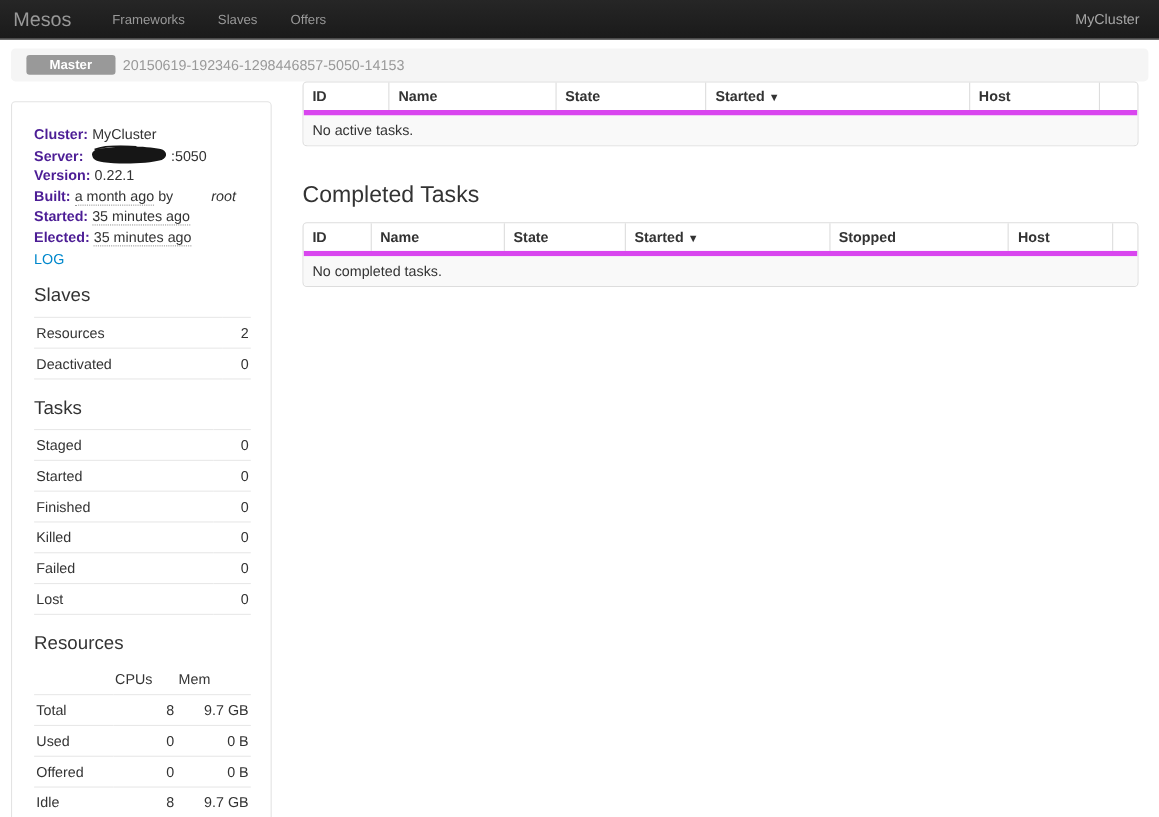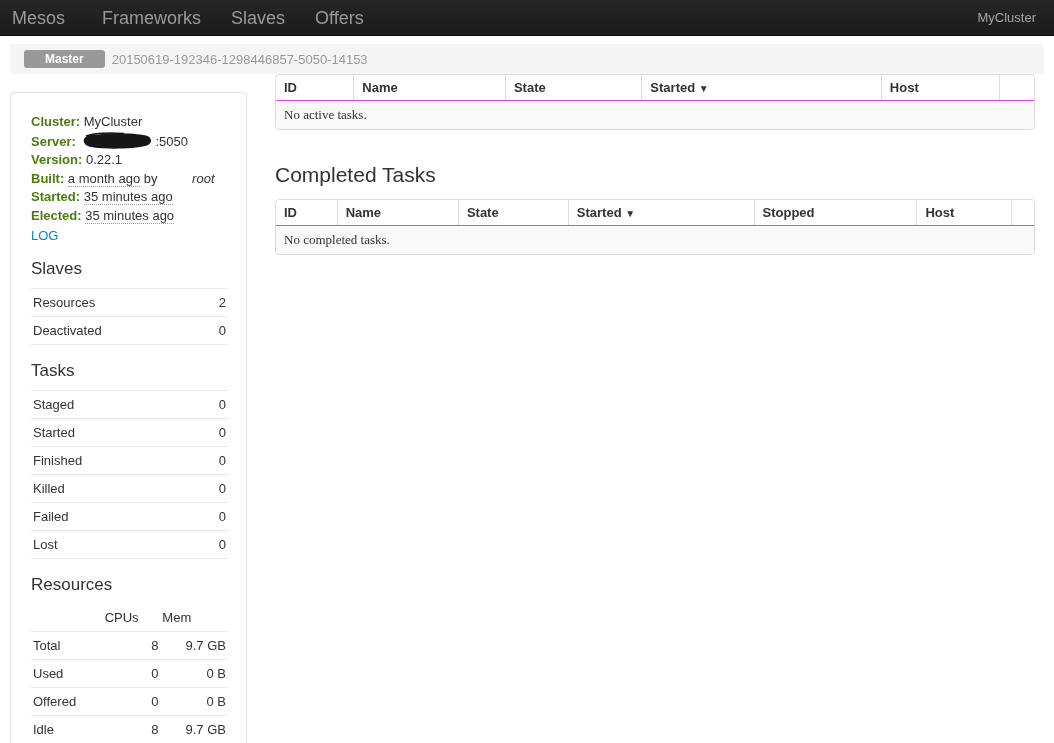--- a/index.html
+++ b/index.html
@@ -17,21 +17,21 @@
     background: linear-gradient(#262626, #1a1a1a);
     border-bottom: 1px solid #0b0b0b;
     display: flex; align-items: center; text-align: right;
   }
   .navbar .brand {
     color: #999999; font-size: 18px; line-height: 36px;
     padding: 0 22px 0 12px; text-decoration: none; cursor: pointer;
   }
   .navbar .nav { display: flex; height: 36px; }
   .navbar .nav-item {
-    color: #999999; font-size: 18px; line-height: 36px;
+    color: #999999; font-size: 12px; line-height: 36px;
     padding: 0 15px; text-decoration: none; cursor: pointer;
   }
   .navbar .spacer { flex: 1; }
   .navbar .cluster-name { color: #a6a6a6; font-size: 13px; padding-right: 18px; }
 
   
   .breadcrumb {
     margin: 8px 10px 0 10px;
     background: #f5f5f5;
     border-radius: 4px;
@@ -54,21 +54,21 @@
   .sidebar {
     margin: 18px 0 0 10px;
     width: 237px;
     min-height: 649px;
     background: #ffffff;
     border: 1px solid #e3e3e3;
     border-radius: 4px;
     padding: 20px 18px 10px 20px;
   }
   .info-line { line-height: 18.5px; }
-  .info-line b { color: #4d7c0f; }
+  .info-line b { color: #4c1d95; }
   .dotted { border-bottom: 1px dotted #999; cursor: help; }
   .italic { font-style: italic; margin-left: 31px; }
   .redact-blob { display: inline-block; vertical-align: -4px; margin: 0 1px; }
   .log-link {
     display: inline-block; margin-top: 3px;
     color: #0088cc; text-decoration: none; cursor: pointer;
   }
   .side-heading {
     font-size: 17px; font-weight: normal; color: #333;
     margin: 16px 0 9px 0;
@@ -96,24 +96,23 @@
     border-radius: 4px;
   }
   table.task-table th {
     text-align: left; font-weight: bold; font-size: 13px;
     padding: 5px 8px; border-left: 1px solid #dddddd;
     cursor: pointer;
   }
   table.task-table th:first-child { border-left: none; }
   table.task-table td.empty-row {
     background: #f9f9f9;
-    border-top: 1px solid #d946ef;
+    border-top: 5px solid #d946ef;
     padding: 6px 8px;
     border-radius: 0 0 4px 4px;
-    font-family: Liberation Serif, serif;
   }
   .sort-icon { font-size: 10px; }
 
   
   .active-table th:nth-child(1) { width: 10.2%; }
   .active-table th:nth-child(2) { width: 20%; }
   .active-table th:nth-child(3) { width: 18%; }
   .active-table th:nth-child(4) { width: 31.6%; }
   .active-table th:nth-child(5) { width: 15.6%; }
   .active-table th:nth-child(6) { width: 4.6%; }

